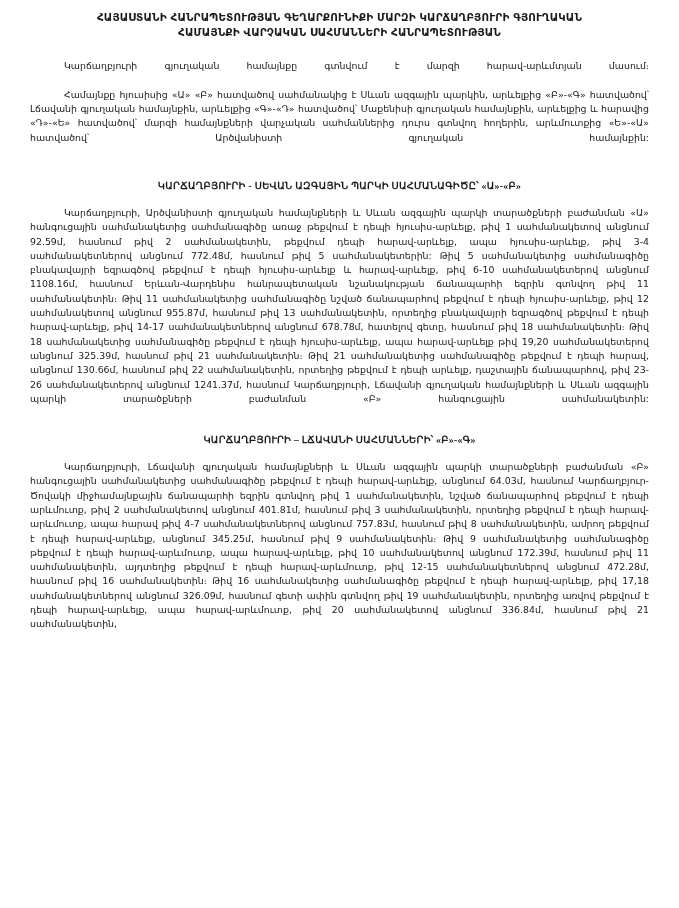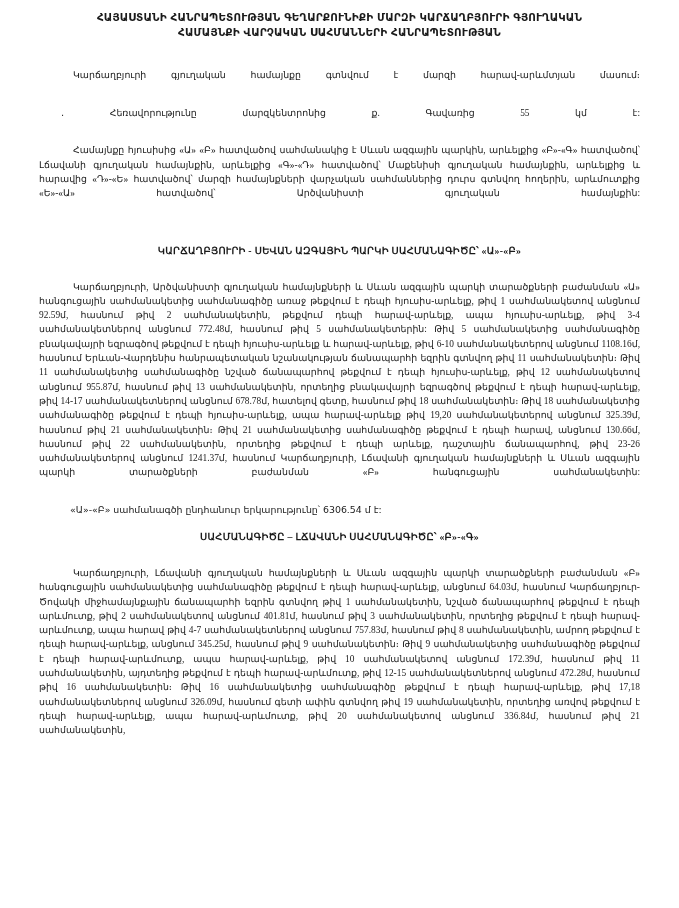--- a/index.html
+++ b/index.html
@@ -32,28 +32,27 @@
     padding: 0 4px;
   }
   .doc-title .title-line {
     display: block;
   }
   .spacer-sm { height: 13px; }
   .spacer-md { height: 17px; }
   .spacer-lg { height: 20px; }
 
   p.body-par {
-    margin: 9px;
+    margin: 0;
     font-size: 9.4px;
     line-height: 1.52;
     text-align: justify;
     text-justify: inter-word;
     text-indent: 34px;
     word-spacing: 0.4px;
-    font-family: Liberation Serif, serif;
   }
   p.body-par.small-indent {
     text-indent: 22px;
   }
   .section-heading {
     margin: 0;
     text-align: center;
     font-size: 9.8px;
     font-weight: 700;
     letter-spacing: 0.3px;
@@ -80,33 +79,31 @@
 <div class="page">
 
   <div class="doc-title">
     <span class="title-line">ՀԱՅԱՍՏԱՆԻ ՀԱՆՐԱՊԵՏՈՒԹՅԱՆ ԳԵՂԱՐՔՈՒՆԻՔԻ ՄԱՐԶԻ ԿԱՐՃԱՂԲՅՈՒՐԻ  ԳՅՈՒՂԱԿԱՆ</span>
     <span class="title-line">ՀԱՄԱՅՆՔԻ ՎԱՐՉԱԿԱՆ ՍԱՀՄԱՆՆԵՐԻ ՀԱՆՐԱՊԵՏՈՒԹՅԱՆ</span>
   </div>
 
   <div class="spacer-md"></div>
 
   <p class="body-par">Կարճաղբյուրի  գյուղական համայնքը գտնվում է մարզի հարավ-արևմտյան մասում։</p>
-  <p class="body-par small-indent">․ Հեռավորությունը  մարզկենտրոնից  ք. Գավառից 55 կմ է:</p>
   <p class="body-par">Համայնքը հյուսիսից «Ա» «Բ» հատվածով սահմանակից է Սևան ազգային պարկին, արևելքից  «Բ»-«Գ» հատվածով՝ Լճավանի գյուղական համայնքին, արևելքից «Գ»-«Դ» հատվածով՝ Մաքենիսի գյուղական համայնքին, արևելքից և հարավից «Դ»-«Ե» հատվածով՝ մարզի համայնքների վարչական սահմաններից դուրս գտնվող հողերին, արևմուտքից «Ե»-«Ա» հատվածով՝ Արծվանիստի գյուղական համայնքին:</p>
 
   <div class="spacer-lg"></div>
 
   <p class="section-heading">ԿԱՐՃԱՂԲՅՈՒՐԻ - ՍԵՎԱՆ ԱԶԳԱՅԻՆ ՊԱՐԿԻ ՍԱՀՄԱՆԱԳԻԾԸ՝ «Ա»-«Բ»</p>
 
   <div class="spacer-sm"></div>
 
   <p class="body-par">Կարճաղբյուրի, Արծվանիստի գյուղական համայնքների և Սևան ազգային պարկի տարածքների բաժանման «Ա» հանգուցային սահմանակետից սահմանագիծը առաջ թեքվում է դեպի հյուսիս-արևելք, թիվ 1 սահմանակետով անցնում 92.59մ, հասնում թիվ 2 սահմանակետին, թեքվում դեպի հարավ-արևելք, ապա հյուսիս-արևելք, թիվ 3-4 սահմանակետներով անցնում 772.48մ, հասնում թիվ 5 սահմանակետերին: Թիվ 5 սահմանակետից սահմանագիծը բնակավայրի եզրագծով թեքվում է դեպի հյուսիս-արևելք և հարավ-արևելք, թիվ 6-10 սահմանակետերով անցնում 1108.16մ, հասնում Երևան-Վարդենիս հանրապետական նշանակության ճանապարհի եզրին գտնվող թիվ 11 սահմանակետին։ Թիվ 11 սահմանակետից սահմանագիծը նշված ճանապարհով թեքվում է դեպի հյուսիս-արևելք, թիվ 12 սահմանակետով անցնում 955.87մ, հասնում թիվ 13 սահմանակետին, որտեղից բնակավայրի եզրագծով թեքվում է դեպի հարավ-արևելք, թիվ 14-17 սահմանակետներով անցնում 678.78մ, հատելով գետը, հասնում թիվ 18 սահմանակետին։ Թիվ 18 սահմանակետից սահմանագիծը թեքվում է դեպի հյուսիս-արևելք, ապա հարավ-արևելք թիվ 19,20 սահմանակետերով անցնում 325.39մ, հասնում թիվ 21 սահմանակետին։ Թիվ 21 սահմանակետից սահմանագիծը թեքվում է դեպի հարավ, անցնում 130.66մ, հասնում թիվ 22 սահմանակետին, որտեղից թեքվում է դեպի արևելք, դաշտային ճանապարհով, թիվ 23-26 սահմանակետերով անցնում 1241.37մ, հասնում Կարճաղբյուրի, Լճավանի գյուղական համայնքների և Սևան ազգային պարկի տարածքների բաժանման «Բ» հանգուցային սահմանակետին:</p>
-  <p class="seg-line">«Ա»-«Բ» սահմանագծի  ընդհանուր երկարությունը՝ 6306.54 մ է:</p>
 
   <div class="spacer-sm"></div>
 
-  <p class="section-heading">ՍԱՀՄԱՆԱԳԻԾԸ – ԼՃԱՎԱՆԻ ՍԱՀՄԱՆԱԳԻԾԸ՝ «Բ»-«Գ»</p>
+  <p class="section-heading">ԿԱՐՃԱՂԲՅՈՒՐԻ – ԼՃԱՎԱՆԻ ՍԱՀՄԱՆՆԵՐԻ՝ «Բ»-«Գ»</p>
 
   <div class="spacer-sm"></div>
 
   <p class="body-par">Կարճաղբյուրի, Լճավանի գյուղական համայնքների և Սևան ազգային պարկի տարածքների բաժանման «Բ» հանգուցային սահմանակետից սահմանագիծը թեքվում է դեպի հարավ-արևելք, անցնում 64.03մ, հասնում Կարճաղբյուր-Ծովակի միջհամայնքային ճանապարհի եզրին գտնվող թիվ 1 սահմանակետին, նշված ճանապարհով թեքվում է դեպի արևմուտք, թիվ 2 սահմանակետով անցնում 401.81մ, հասնում  թիվ 3 սահմանակետին, որտեղից թեքվում է դեպի հարավ-արևմուտք, ապա հարավ թիվ 4-7 սահմանակետներով անցնում 757.83մ, հասնում թիվ 8 սահմանակետին, ամրող թեքվում է դեպի հարավ-արևելք, անցնում 345.25մ, հասնում թիվ 9 սահմանակետին։ Թիվ 9 սահմանակետից սահմանագիծը թեքվում է դեպի հարավ-արևմուտք, ապա հարավ-արևելք, թիվ 10 սահմանակետով անցնում 172.39մ, հասնում թիվ 11 սահմանակետին, այդտեղից թեքվում է դեպի հարավ-արևմուտք, թիվ 12-15 սահմանակետներով անցնում 472.28մ, հասնում թիվ 16 սահմանակետին։ Թիվ 16 սահմանակետից  սահմանագիծը  թեքվում  է  դեպի  հարավ-արևելք,  թիվ  17,18 սահմանակետներով  անցնում  326.09մ,  հասնում  գետի  ափին  գտնվող  թիվ  19 սահմանակետին, որտեղից առվով թեքվում է դեպի հարավ-արևելք, ապա հարավ-արևմուտք, թիվ 20 սահմանակետով անցնում 336.84մ, հասնում թիվ 21 սահմանակետին,</p>
 
 </div>
 
 </body></html>

